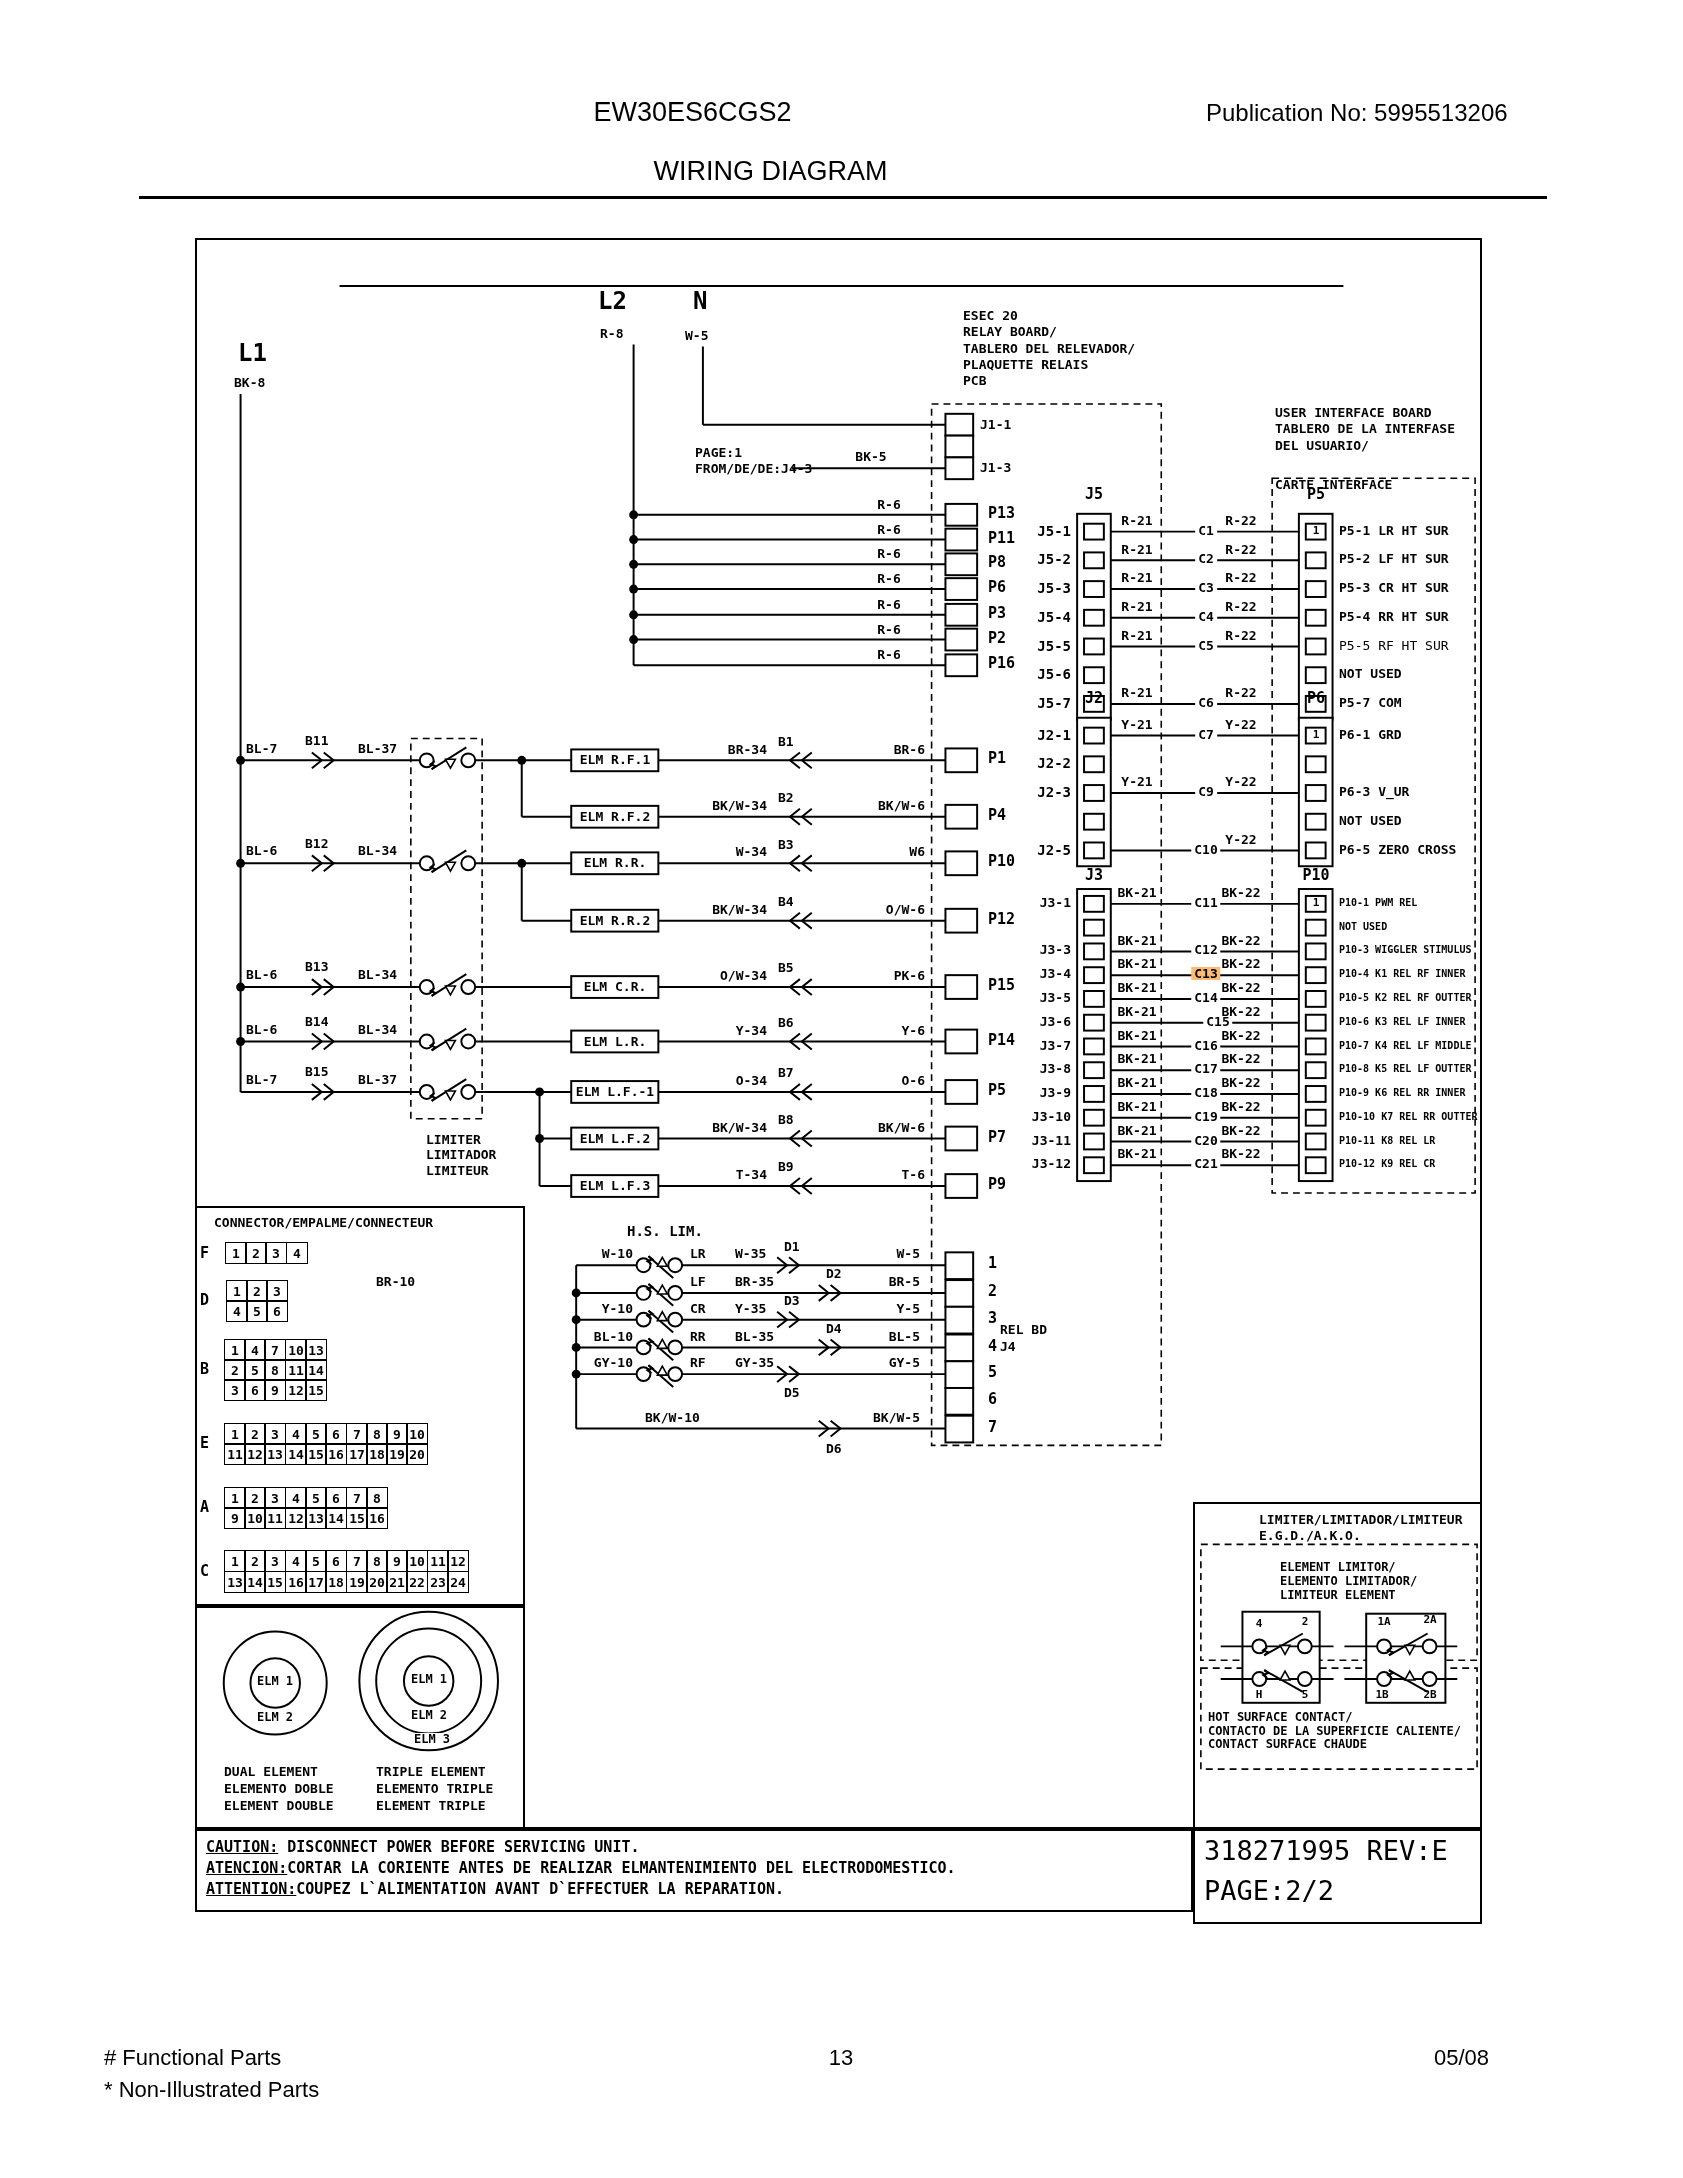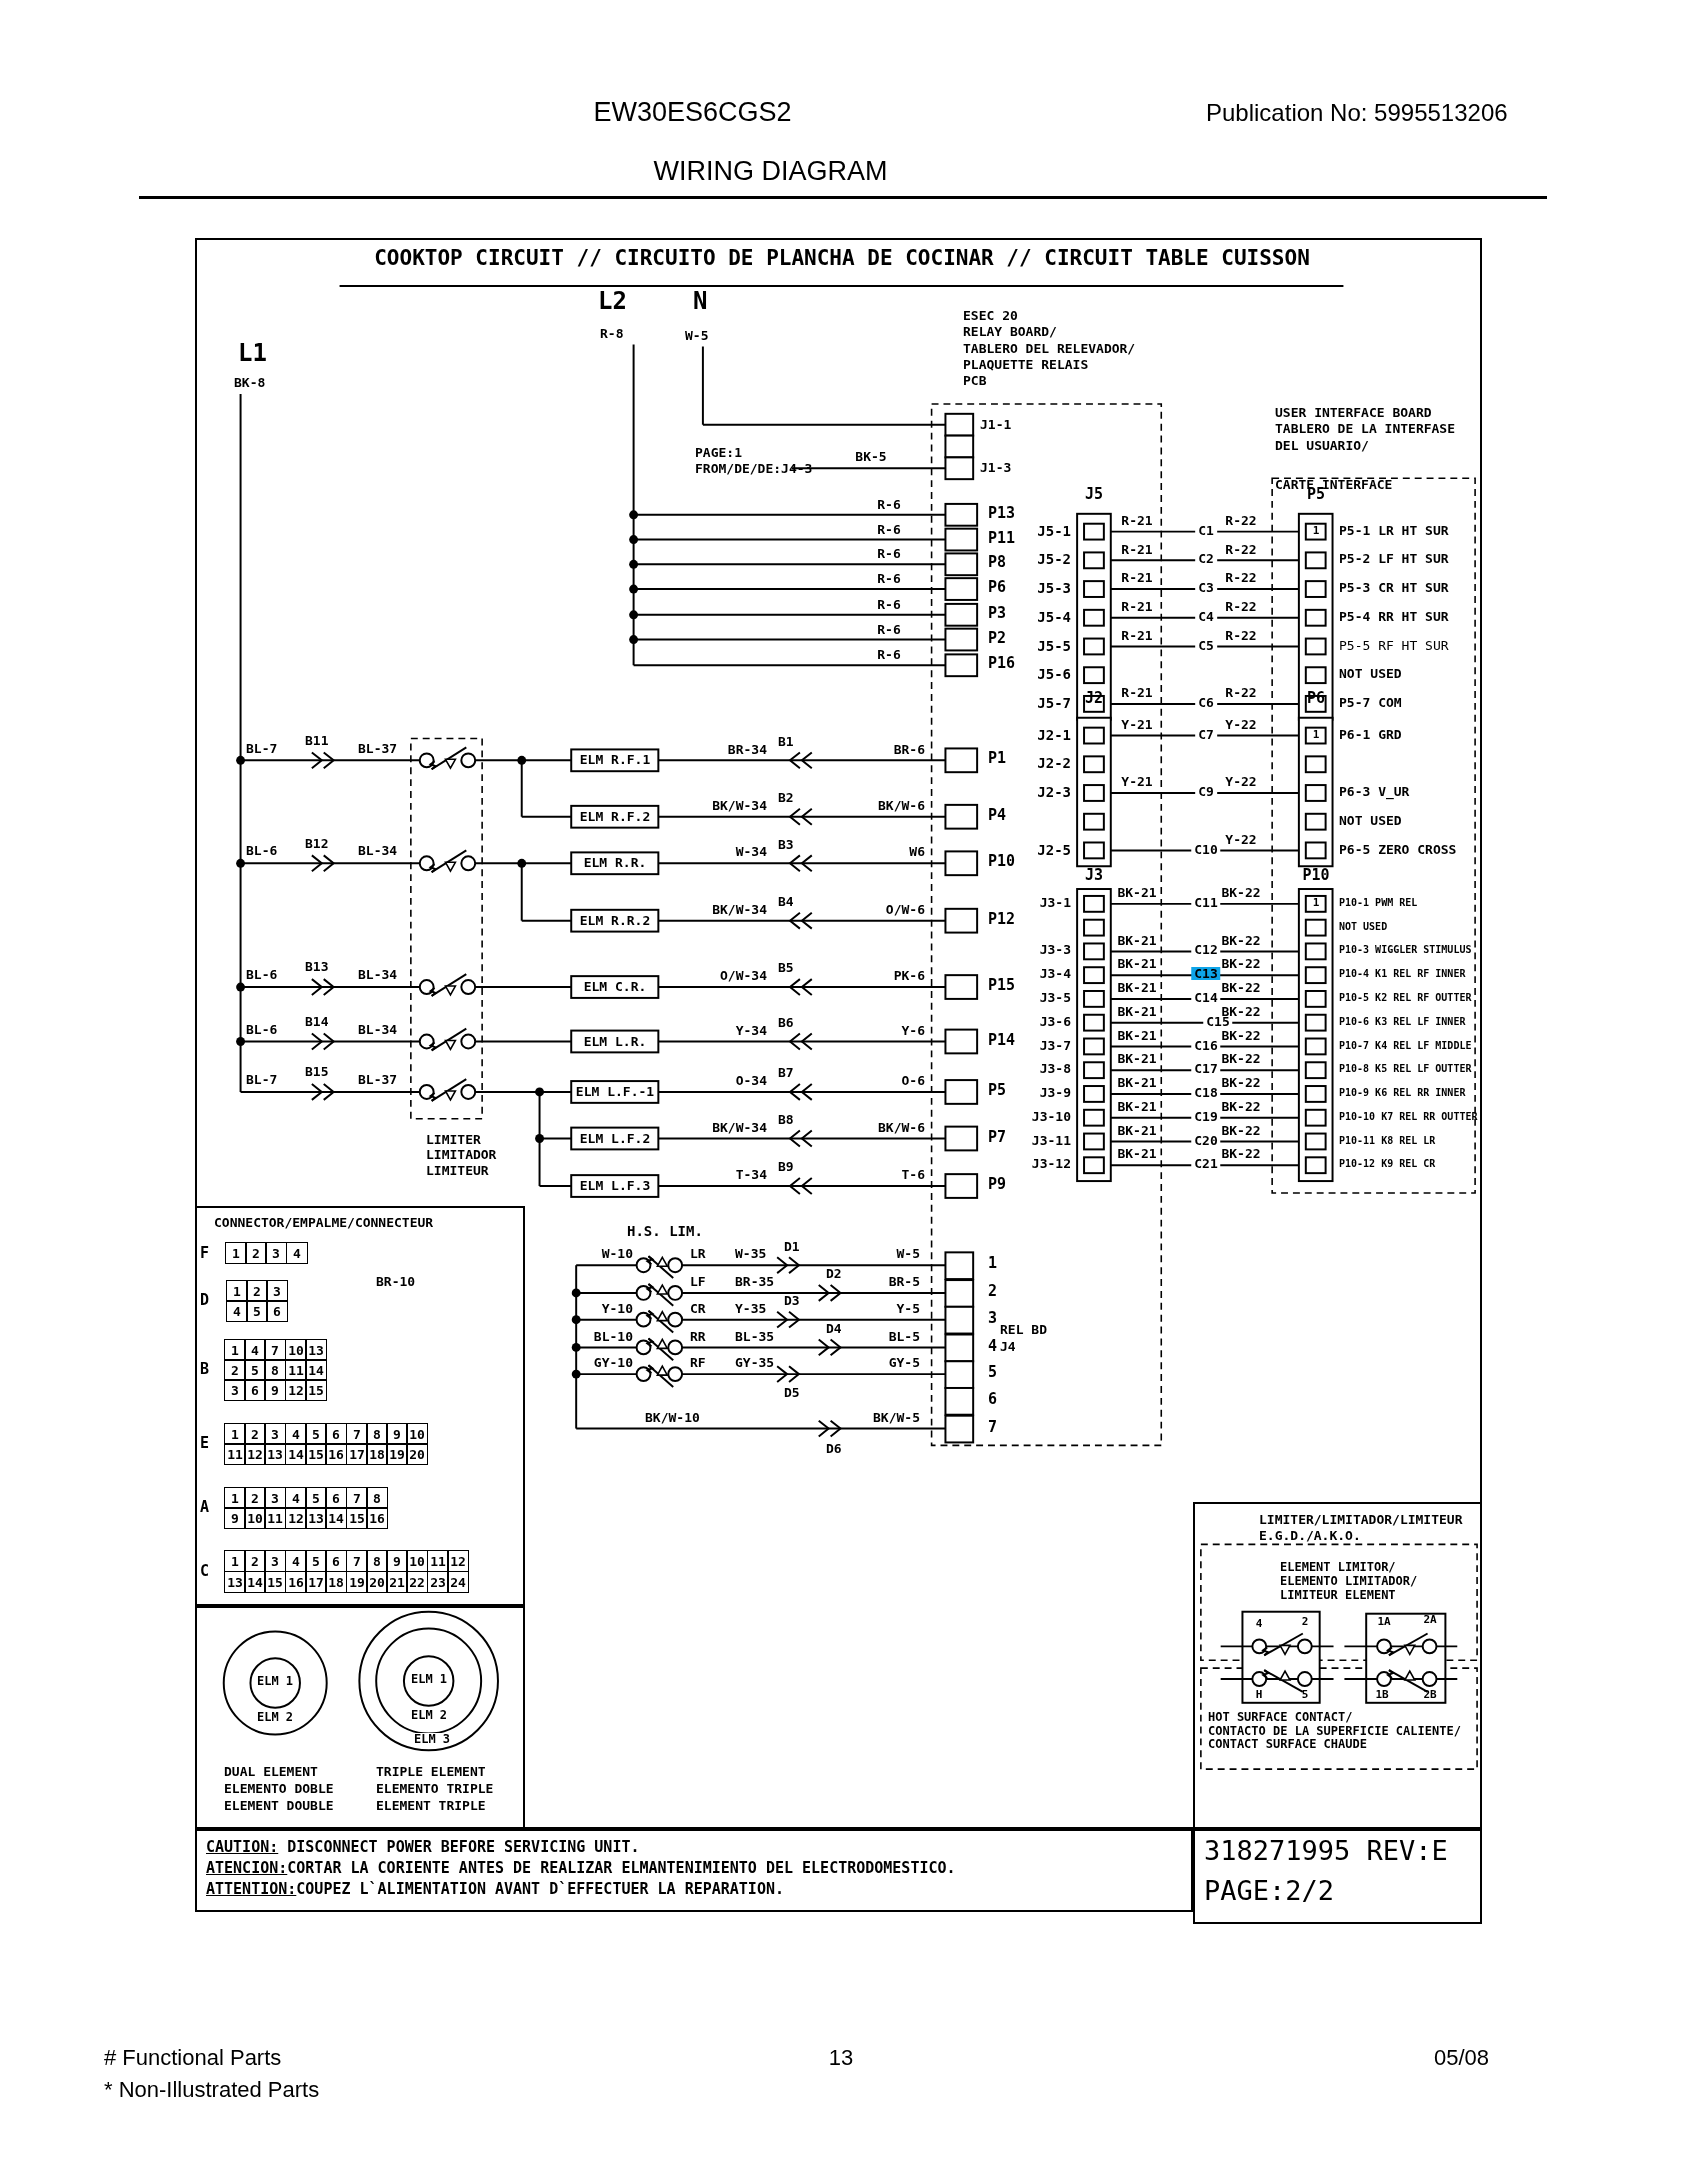--- a/index.html
+++ b/index.html
@@ -23,21 +23,20 @@
   <div class="hdr sans" style="left:523px;top:156px;width:495px;text-align:center;font-size:27px;">WIRING DIAGRAM</div>
   <div style="position:absolute;left:139px;top:196px;width:1408px;height:3px;background:#000;"></div>
 
   <div class="box" style="left:195px;top:238px;width:1287px;height:1591px;"></div>
   <div class="box" style="left:195px;top:1206px;width:330px;height:400px;"></div>
   <div class="box" style="left:195px;top:1606px;width:330px;height:223px;"></div>
   <div class="box" style="left:195px;top:1829px;width:998px;height:83px;"></div>
   <div class="box" style="left:1193px;top:1829px;width:289px;height:95px;"></div>
   <div class="box" style="left:1193px;top:1502px;width:289px;height:327px;"></div>
 
-  <div class="lbl" style="left:248px;top:248px;width:1188px;text-align:center;font-size:21px;font-weight:bold;">COOKTOP CIRCUIT // CIRCUITO DE PLANCHA DE COCINAR // CIRCUIT TABLE CUISSON</div>
 
   <svg id="wire-svg" width="1683" height="2178" viewBox="0 0 1700 2200">
       <line x1="243" y1="398" x2="243" y2="1103" stroke="#000" stroke-width="2"></line>
       <line x1="640" y1="348" x2="640" y2="672" stroke="#000" stroke-width="2"></line>
       <line x1="710" y1="350" x2="710" y2="429" stroke="#000" stroke-width="2"></line>
       <line x1="710" y1="429" x2="955" y2="429" stroke="#000" stroke-width="2"></line>
       <line x1="800" y1="473" x2="955" y2="473" stroke="#000" stroke-width="2"></line>
       <line x1="343" y1="289" x2="1357" y2="289" stroke="#000" stroke-width="2"></line>
       <rect x="941" y="408" width="232" height="1052" fill="none" stroke="#000" stroke-width="1.6" stroke-dasharray="7,5"></rect>
       <rect x="1285" y="483" width="205" height="722" fill="none" stroke="#000" stroke-width="1.6" stroke-dasharray="7,5"></rect>
@@ -417,21 +416,21 @@
       <div style="position: absolute; white-space: nowrap; line-height: 1; font-size: 13px; font-weight: bold; top: 886px; left: 1241px; transform: translateX(-50%);">BK-22</div>
       <div style="position: absolute; white-space: nowrap; line-height: 1; font-size: 10px; font-weight: bold; top: 898px; left: 1339px;">P10-1 PWM REL</div>
       <div style="position: absolute; white-space: nowrap; line-height: 1; font-size: 10px; font-weight: bold; top: 922px; left: 1339px;">NOT USED</div>
       <div style="position: absolute; white-space: nowrap; line-height: 1; font-size: 13px; font-weight: bold; top: 943px; left: 814px; width: 257px; text-align: right;">J3-3</div>
       <div style="position: absolute; white-space: nowrap; line-height: 1; font-size: 13px; font-weight: bold; top: 934px; left: 1137px; transform: translateX(-50%);">BK-21</div>
       <div style="position: absolute; white-space: nowrap; line-height: 1; font-size: 13px; font-weight: bold; top: 943px; left: 1206px; transform: translateX(-50%); background: rgb(255, 255, 255); padding: 0px 3px;">C12</div>
       <div style="position: absolute; white-space: nowrap; line-height: 1; font-size: 13px; font-weight: bold; top: 934px; left: 1241px; transform: translateX(-50%);">BK-22</div>
       <div style="position: absolute; white-space: nowrap; line-height: 1; font-size: 10px; font-weight: bold; top: 945px; left: 1339px;">P10-3 WIGGLER STIMULUS</div>
       <div style="position: absolute; white-space: nowrap; line-height: 1; font-size: 13px; font-weight: bold; top: 967px; left: 814px; width: 257px; text-align: right;">J3-4</div>
       <div style="position: absolute; white-space: nowrap; line-height: 1; font-size: 13px; font-weight: bold; top: 957px; left: 1137px; transform: translateX(-50%);">BK-21</div>
-      <div style="position: absolute; white-space: nowrap; line-height: 1; font-size: 13px; font-weight: bold; top: 967px; left: 1206px; transform: translateX(-50%); background: #0ea5e9; padding: 0px 3px;">C13</div>
+      <div style="position: absolute; white-space: nowrap; line-height: 1; font-size: 13px; font-weight: bold; top: 967px; left: 1206px; transform: translateX(-50%); background: #fdba74; padding: 0px 3px;">C13</div>
       <div style="position: absolute; white-space: nowrap; line-height: 1; font-size: 13px; font-weight: bold; top: 957px; left: 1241px; transform: translateX(-50%);">BK-22</div>
       <div style="position: absolute; white-space: nowrap; line-height: 1; font-size: 10px; font-weight: bold; top: 969px; left: 1339px;">P10-4 K1 REL RF INNER</div>
       <div style="position: absolute; white-space: nowrap; line-height: 1; font-size: 13px; font-weight: bold; top: 991px; left: 814px; width: 257px; text-align: right;">J3-5</div>
       <div style="position: absolute; white-space: nowrap; line-height: 1; font-size: 13px; font-weight: bold; top: 981px; left: 1137px; transform: translateX(-50%);">BK-21</div>
       <div style="position: absolute; white-space: nowrap; line-height: 1; font-size: 13px; font-weight: bold; top: 991px; left: 1206px; transform: translateX(-50%); background: rgb(255, 255, 255); padding: 0px 3px;">C14</div>
       <div style="position: absolute; white-space: nowrap; line-height: 1; font-size: 13px; font-weight: bold; top: 981px; left: 1241px; transform: translateX(-50%);">BK-22</div>
       <div style="position: absolute; white-space: nowrap; line-height: 1; font-size: 10px; font-weight: bold; top: 993px; left: 1339px;">P10-5 K2 REL RF OUTTER</div>
       <div style="position: absolute; white-space: nowrap; line-height: 1; font-size: 13px; font-weight: bold; top: 1015px; left: 814px; width: 257px; text-align: right;">J3-6</div>
       <div style="position: absolute; white-space: nowrap; line-height: 1; font-size: 13px; font-weight: bold; top: 1005px; left: 1137px; transform: translateX(-50%);">BK-21</div>
       <div style="position: absolute; white-space: nowrap; line-height: 1; font-size: 13px; font-weight: bold; top: 1015px; left: 1206px; transform: translateX(-50%); background: rgb(255, 255, 255); padding: 0px 3px; margin-left: 12px;">C15</div>

